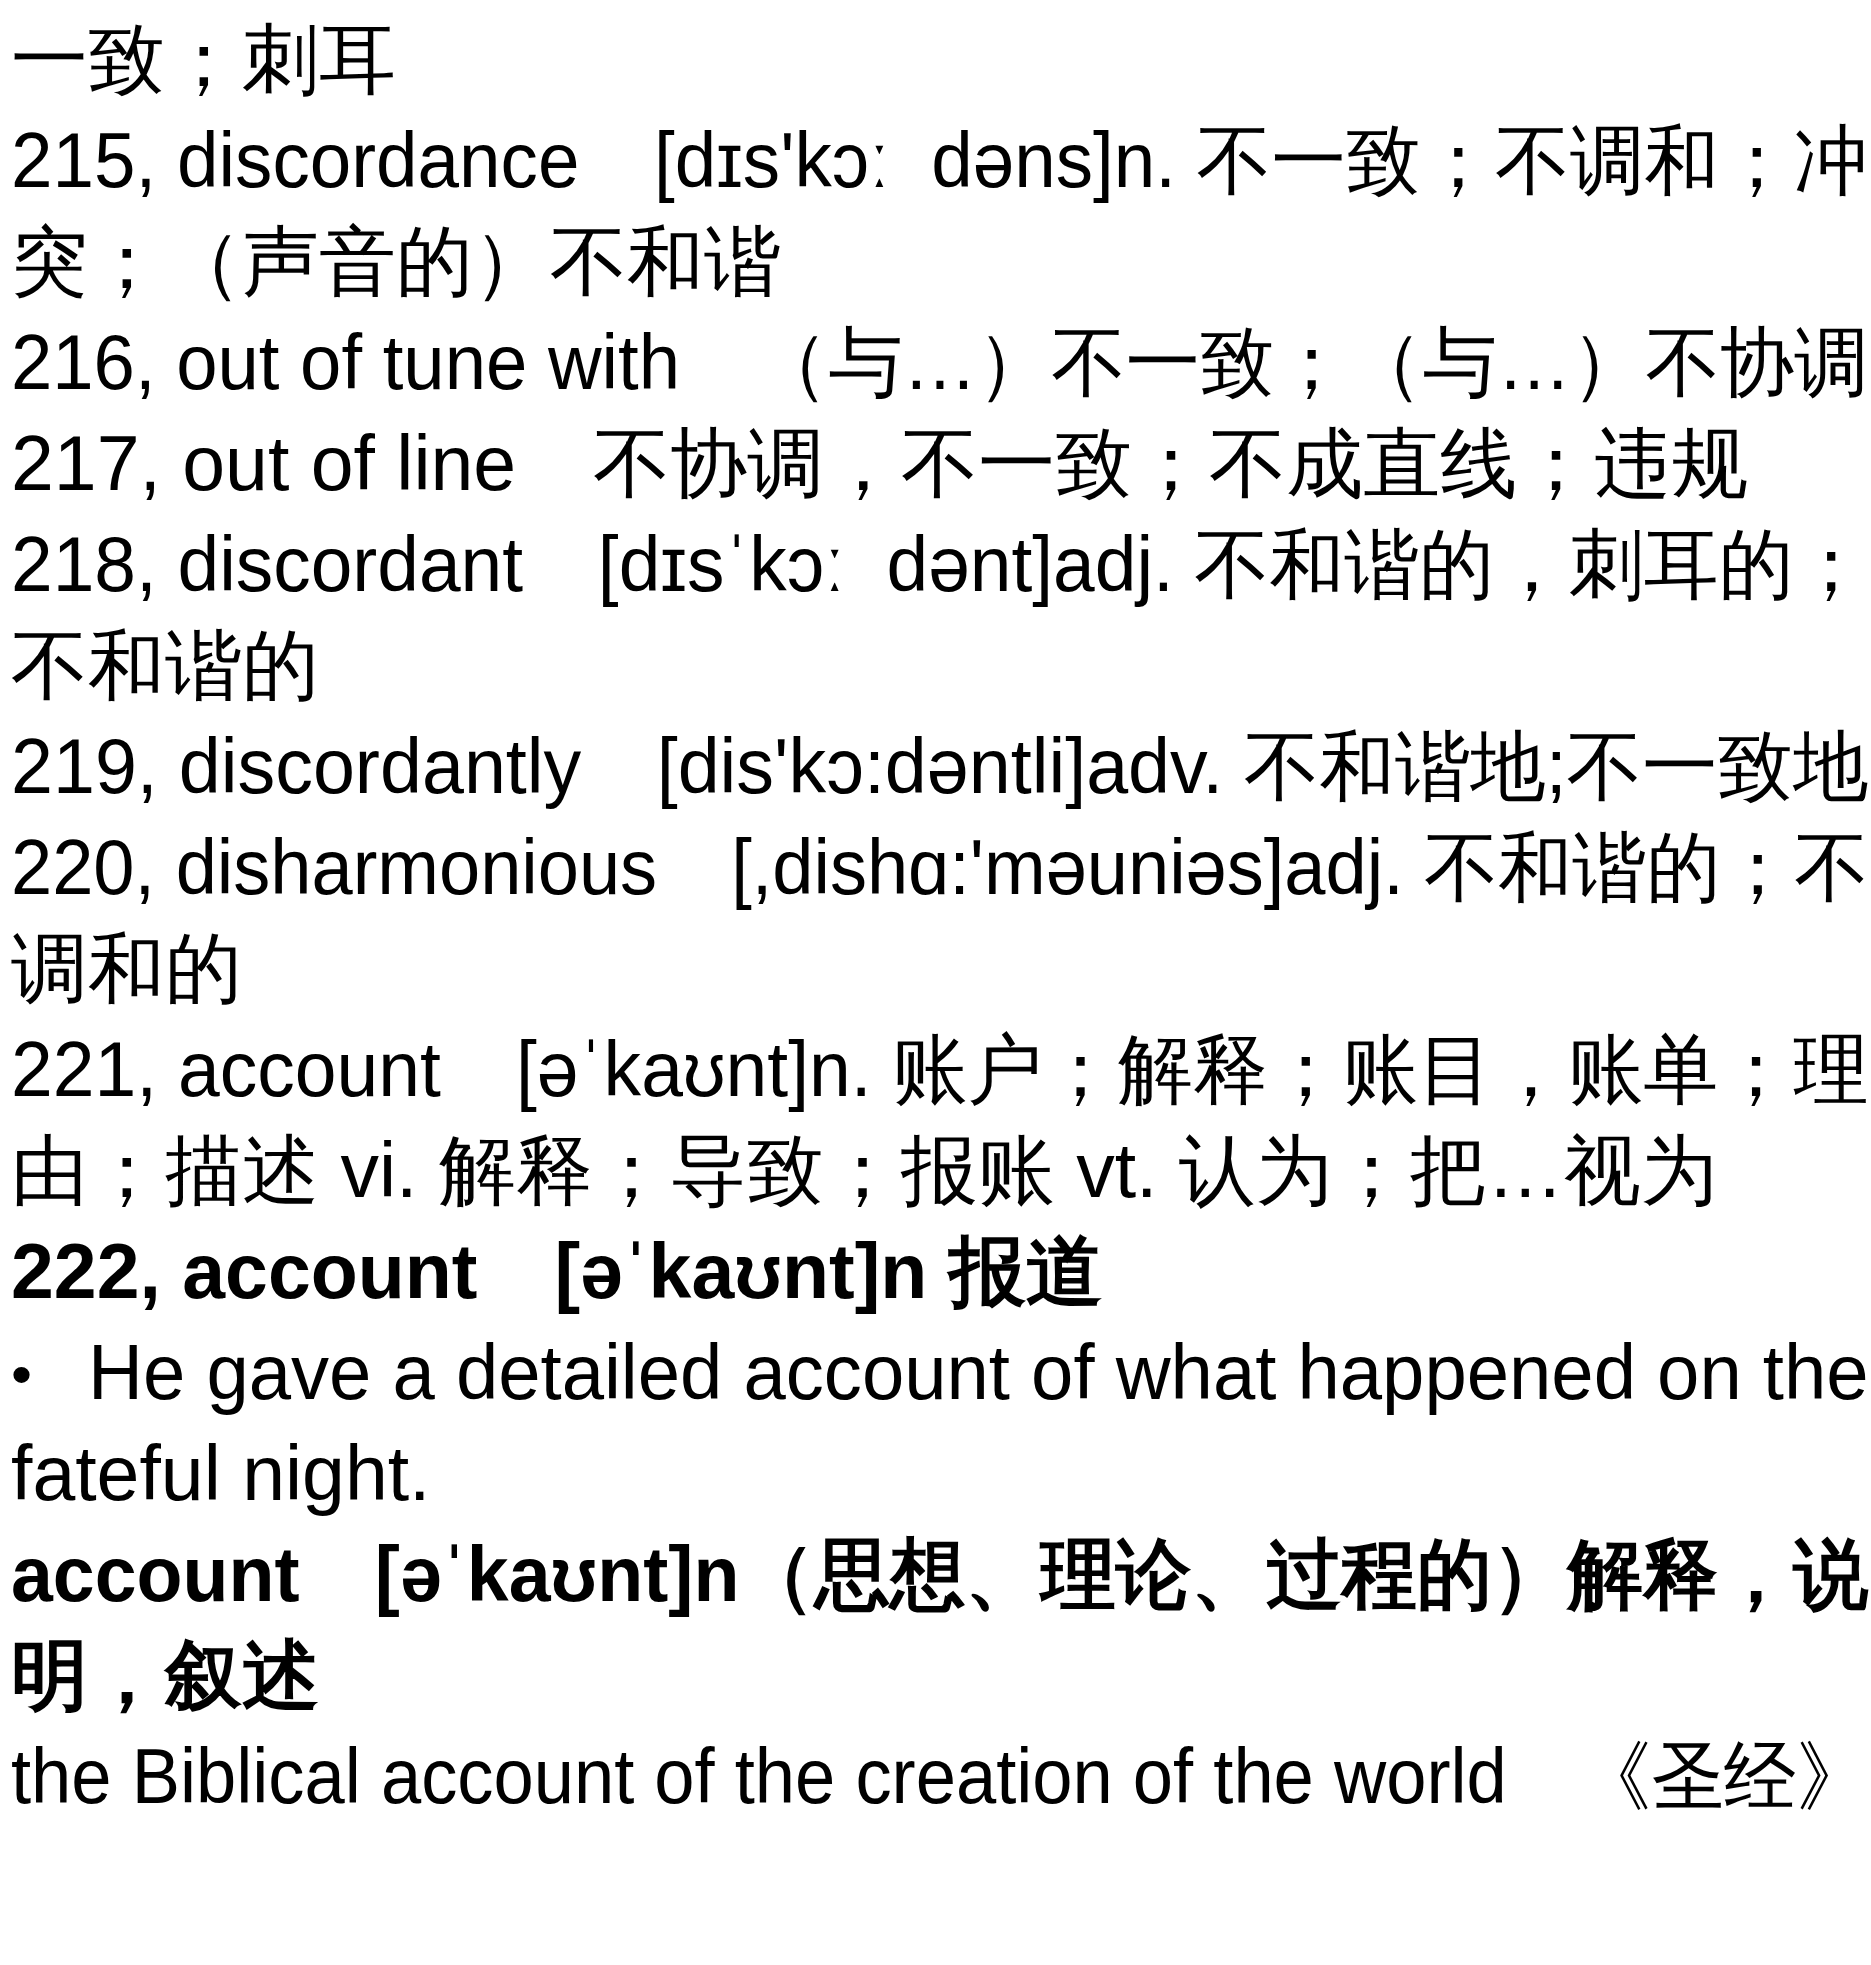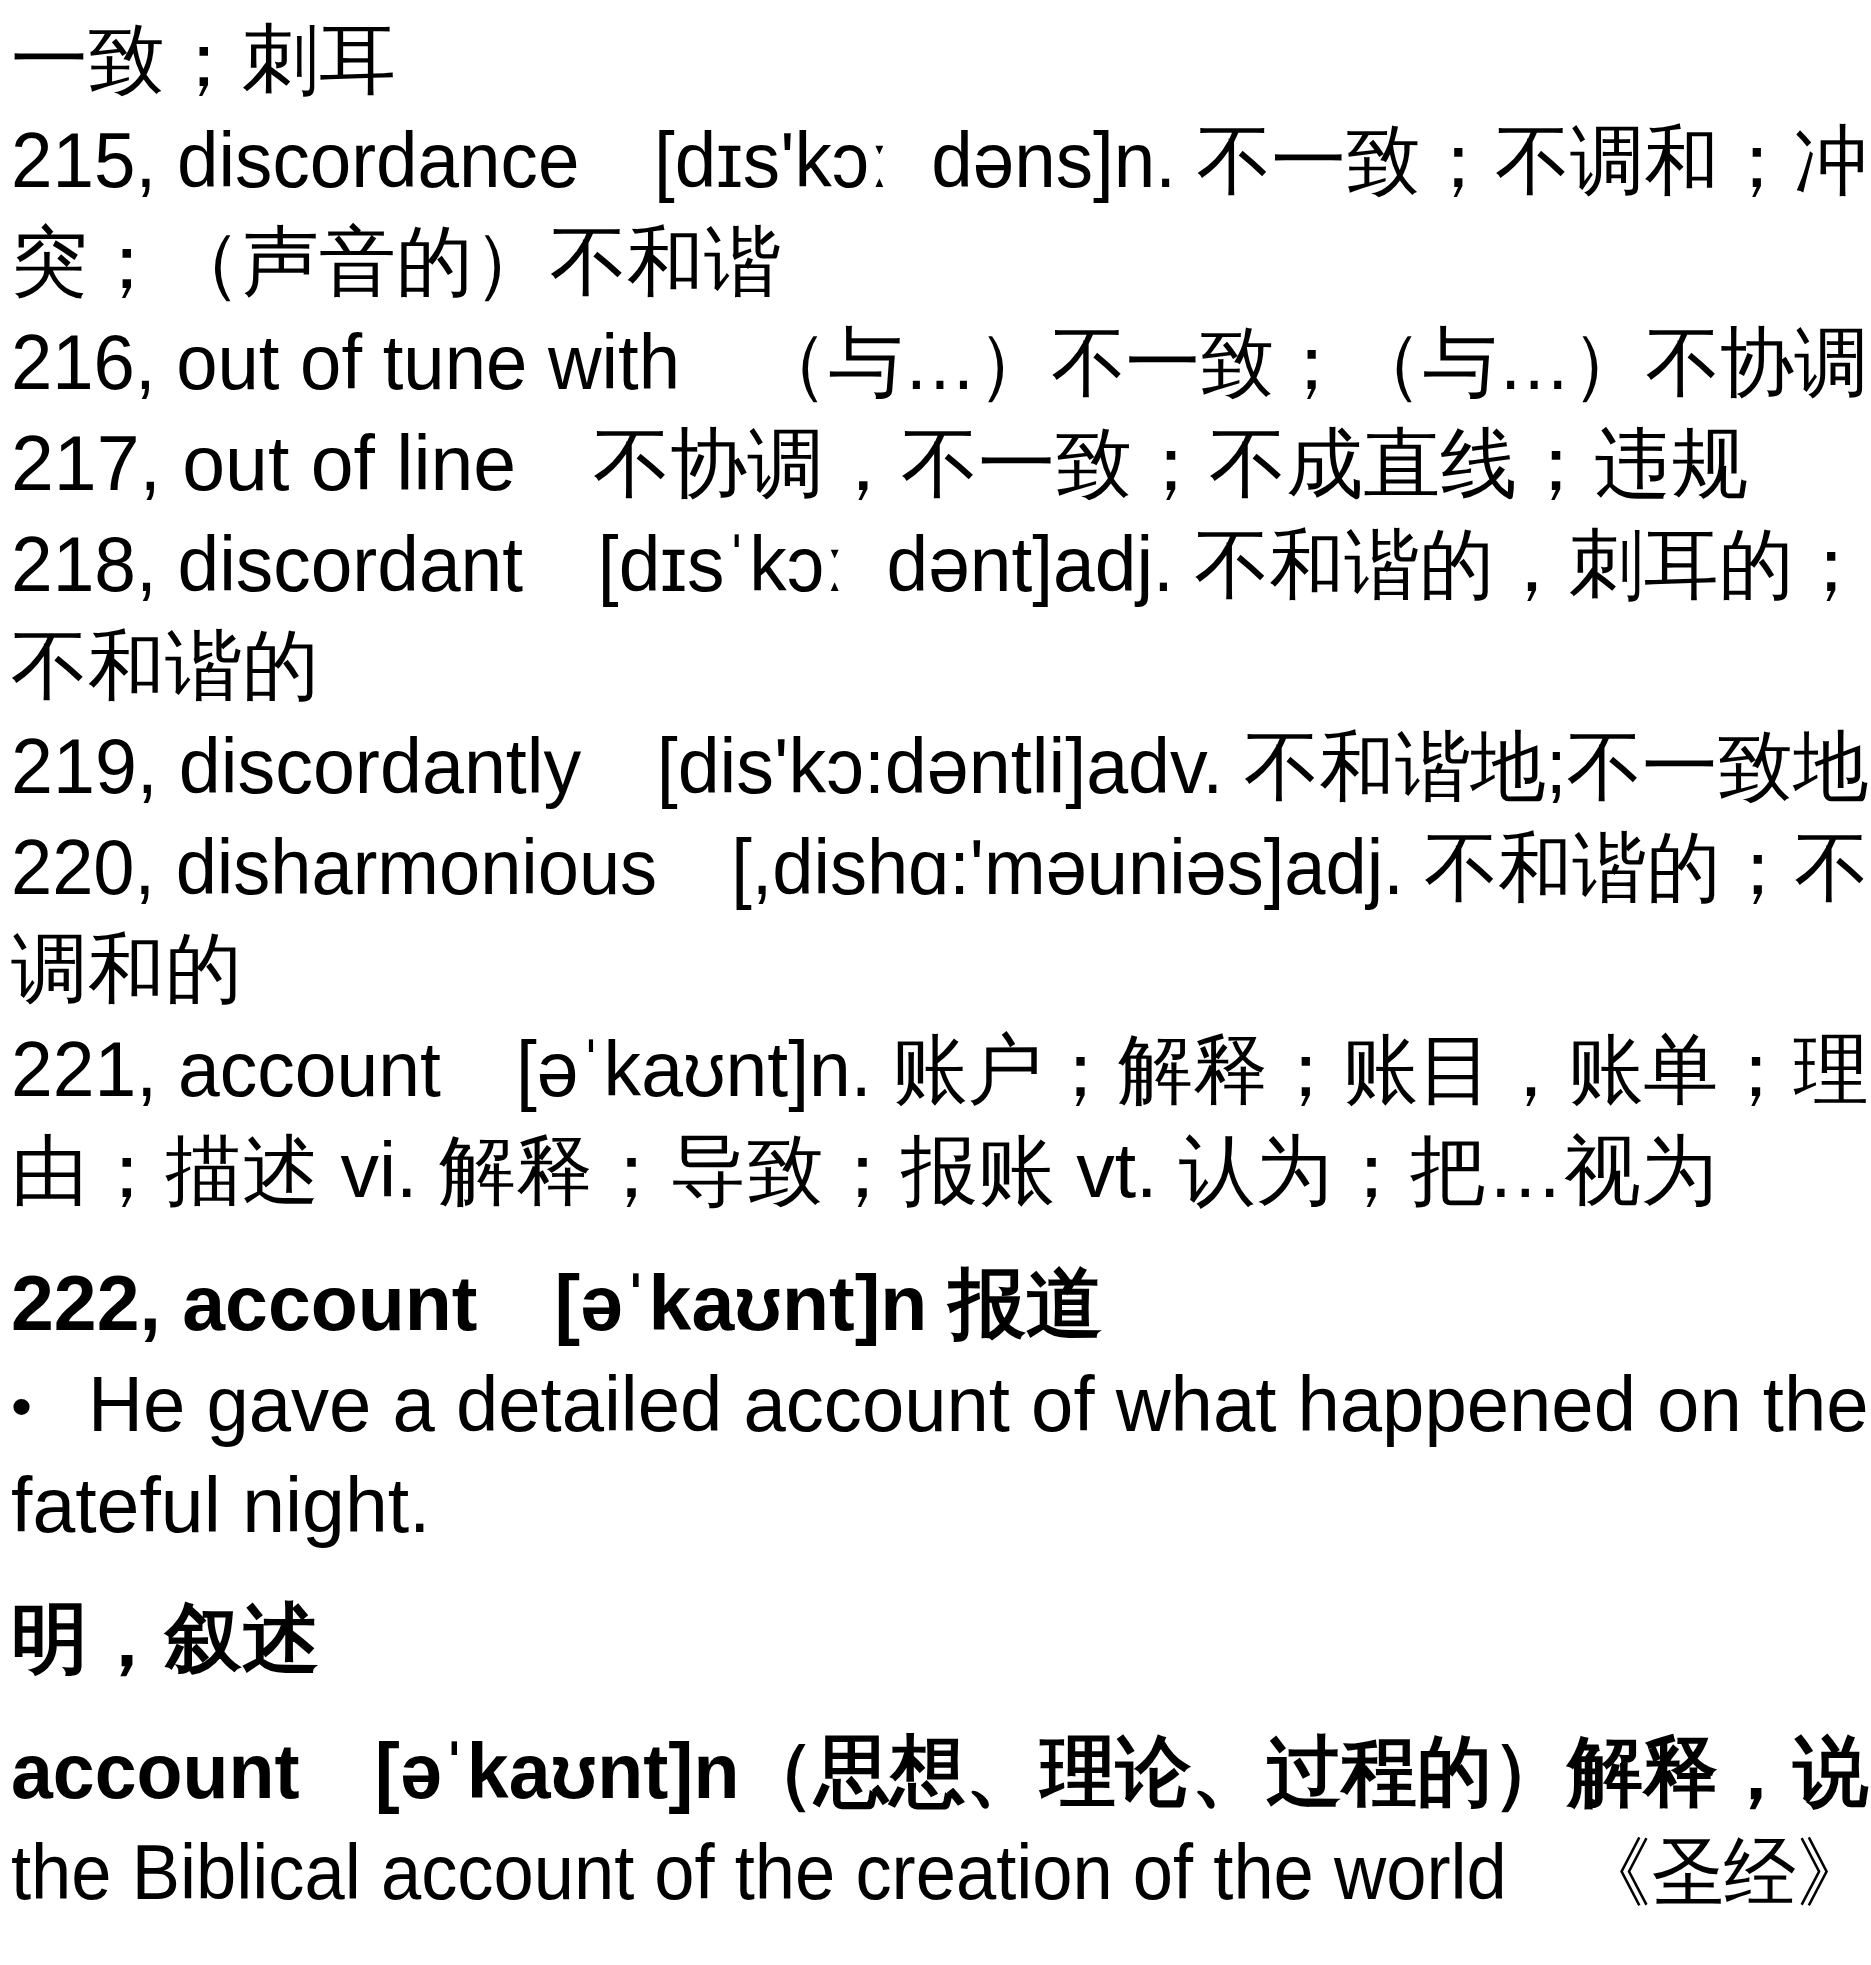--- a/index.html
+++ b/index.html
@@ -23,21 +23,21 @@
     white-space: pre;
     height: 101px;
     line-height: 101px;
     width: 1849px;
   }
   .line .txt {
     display: inline-block;
     transform-origin: 0 60%;
     vertical-align: baseline;
   }
-  .bold { font-weight: bold; margin-top: 32px; }
+  .bold { font-weight: bold; }
   .bullet-glyph {
     display: inline-block;
     width: 1.28em;
     font-size: 0.78em;
     vertical-align: 0.06em;
   }
 </style>
 </head>
 <body>
 
@@ -50,17 +50,17 @@
     <div class="line"><span class="txt" style="transform: scaleX(0.972365);">218, discordant　[dɪsˈkɔː  dənt]adj. 不和谐的，刺耳的；</span></div>
     <div class="line"><span class="txt">不和谐的</span></div>
     <div class="line"><span class="txt" style="transform: scaleX(0.979617);">219, discordantly　[dis'kɔ:dəntli]adv. 不和谐地;不一致地</span></div>
     <div class="line"><span class="txt" style="transform: scaleX(0.961447);">220, disharmonious　[,dishɑ:'məuniəs]adj. 不和谐的；不</span></div>
     <div class="line"><span class="txt">调和的</span></div>
     <div class="line"><span class="txt" style="transform: scaleX(0.974995);">221, account　[əˈkaʊnt]n. 账户；解释；账目，账单；理</span></div>
     <div class="line"><span class="txt">由；描述 vi. 解释；导致；报账 vt. 认为；把…视为</span></div>
     <div class="line bold"><span class="txt">222, account　[əˈkaʊnt]n 报道</span></div>
     <div class="line"><span class="bullet-glyph">•</span><span class="txt" style="transform: scaleX(0.987947);">He gave a detailed account of what happened on the</span></div>
     <div class="line"><span class="txt">fateful night.</span></div>
+    <div class="line bold"><span class="txt" style="transform: scaleX(0.97754);">account　[əˈkaʊnt]n（思想、理论、过程的）解释，说</span></div>
     <div class="line bold"><span class="txt">明，叙述</span></div>
-    <div class="line bold"><span class="txt" style="transform: scaleX(0.97754);">account　[əˈkaʊnt]n（思想、理论、过程的）解释，说</span></div>
     <div class="line"><span class="txt" style="transform: scaleX(0.939417);">the Biblical account of the creation of the world　《圣经》</span></div>
   </main>
 
 
 </body></html>

